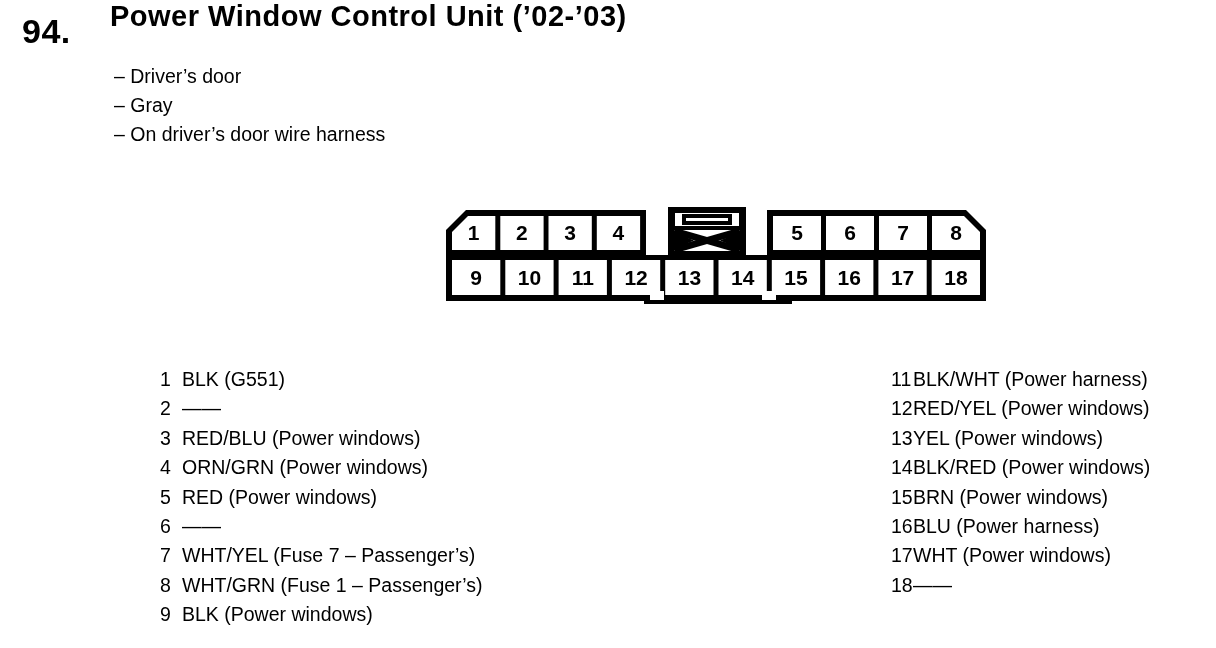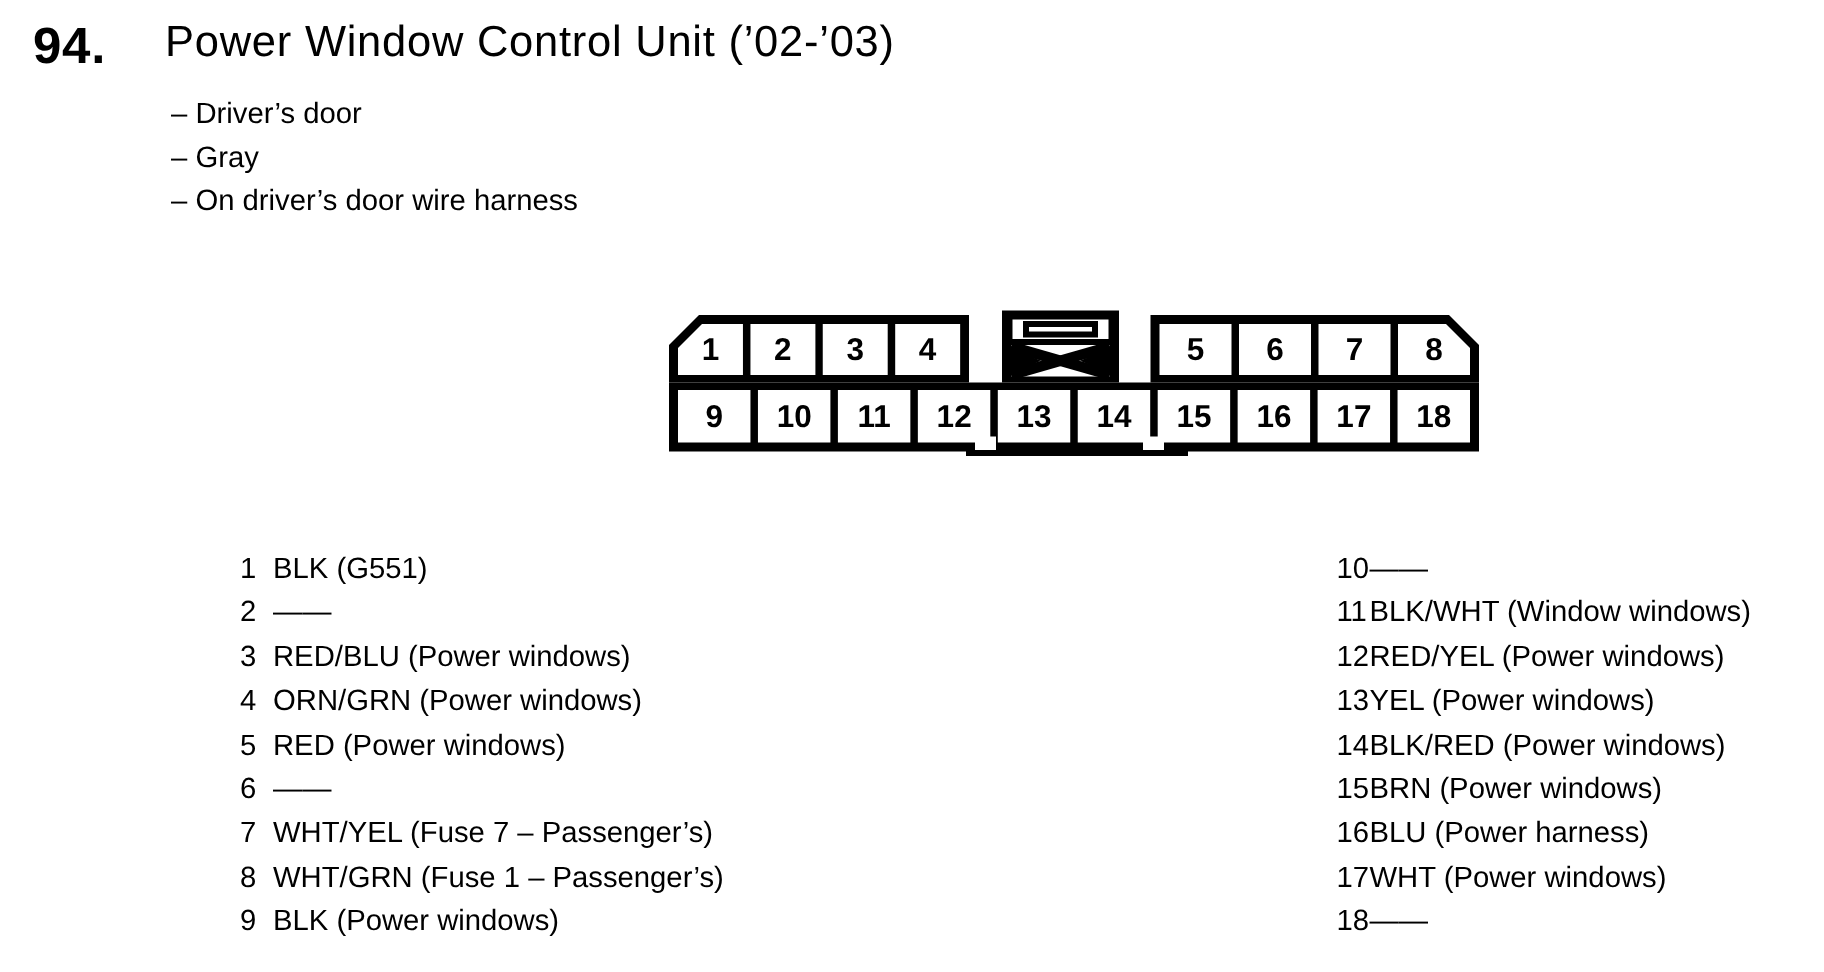--- a/index.html
+++ b/index.html
@@ -12,22 +12,22 @@
     position: relative;
   }
   .page { position: absolute; inset: 0; }
 
   
   .sec-num {
     position: absolute; left: 22px; top: 12px;
     font-size: 34px; font-weight: 700; letter-spacing: 0.5px;
   }
   .title {
-    position: absolute; left: 110px; top: 12px;
-    font-size: 29px; font-weight: 400; letter-spacing: 0.5px;
+    position: absolute; left: 110px; top: 0;
+    font-size: 29px; font-weight: 700; letter-spacing: 0.5px;
     white-space: nowrap;
   }
 
   
   .notes { position: absolute; left: 114px; top: 62px; }
   .note {
     font-size: 19.5px; line-height: 29px; white-space: nowrap;
   }
 
   
@@ -178,26 +178,23 @@
         <span class="pin-no">8</span><span class="pin-desc">WHT/GRN (Fuse 1 – Passenger’s)</span>
       </div>
 
       <div class="pinrow">
         <span class="pin-no">9</span><span class="pin-desc">BLK (Power windows)</span>
       </div>
     </div>
 
   <div class="pinlist pinlist-right">
 
-      <div class="pinrow">
-        <span class="pin-no">10</span><span class="pin-desc">——</span>
-      </div>
-
-      <div class="pinrow">
-        <span class="pin-no">11</span><span class="pin-desc">BLK/WHT (Window windows)</span>
+
+      <div class="pinrow">
+        <span class="pin-no">11</span><span class="pin-desc">BLK/WHT (Power harness)</span>
       </div>
 
       <div class="pinrow">
         <span class="pin-no">12</span><span class="pin-desc">RED/YEL (Power windows)</span>
       </div>
 
       <div class="pinrow">
         <span class="pin-no">13</span><span class="pin-desc">YEL (Power windows)</span>
       </div>
 

